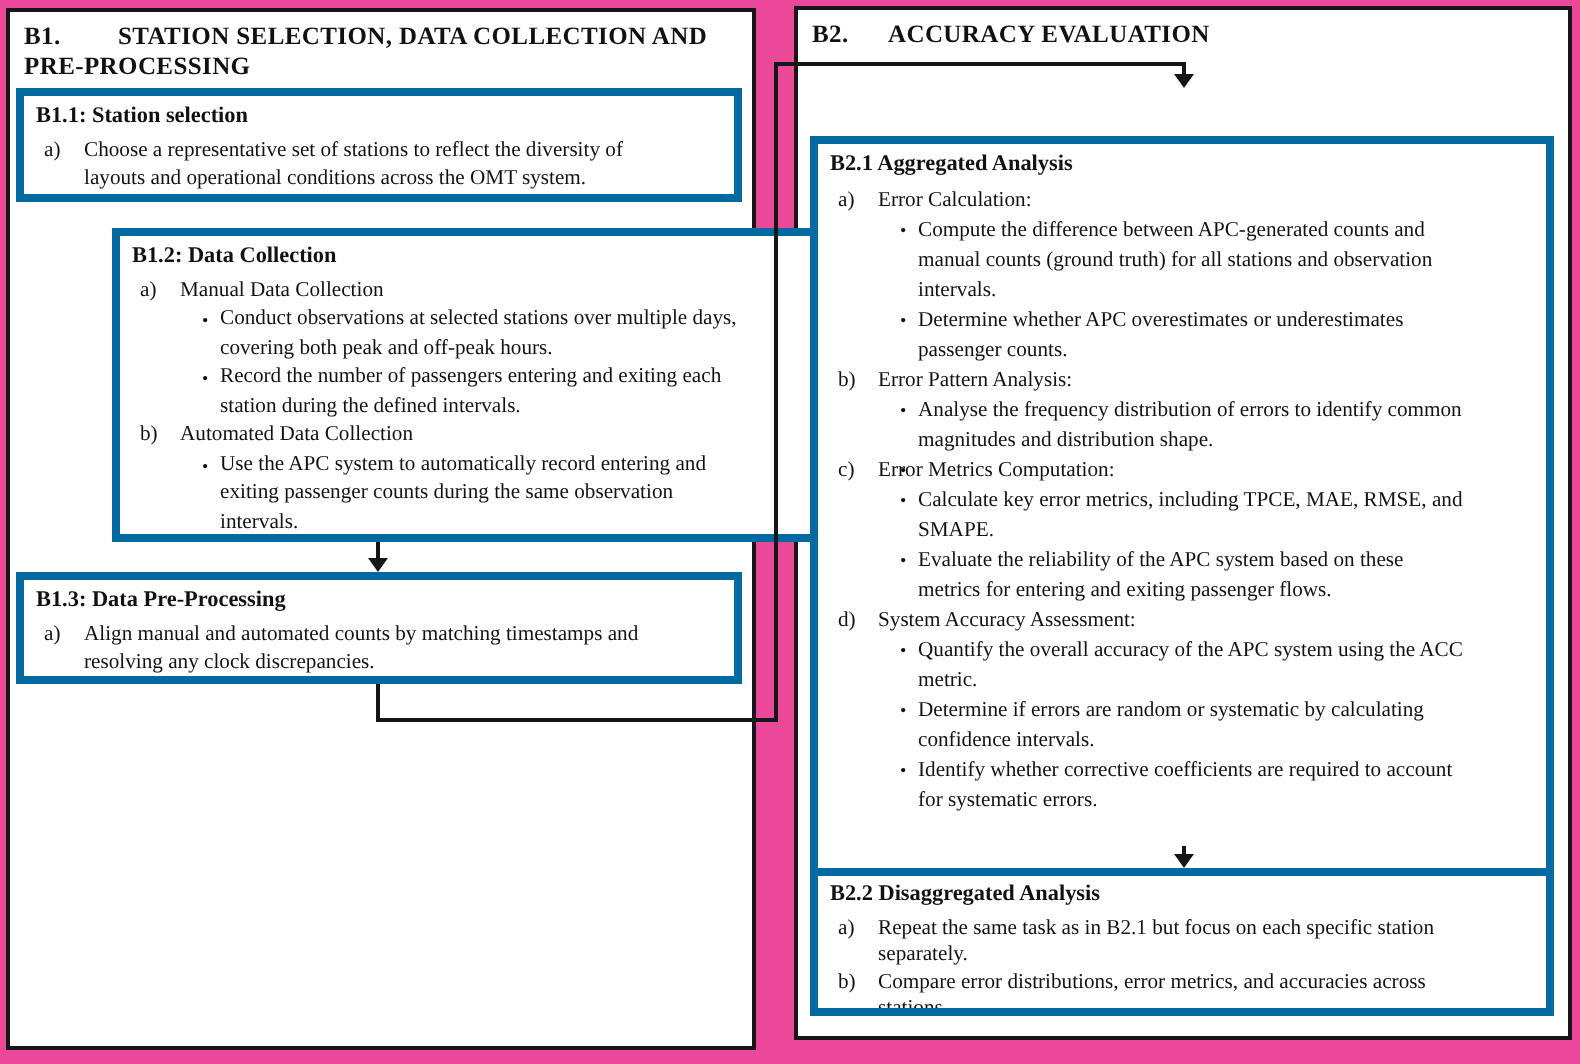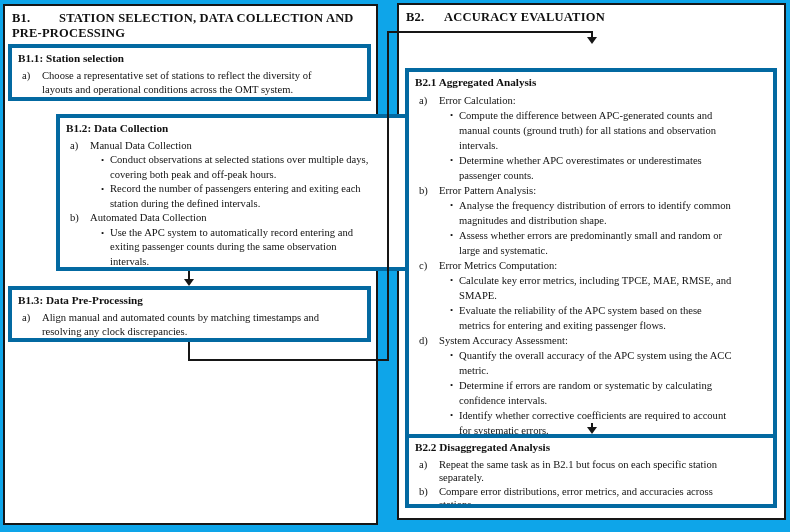--- a/index.html
+++ b/index.html
@@ -1,21 +1,21 @@
 <!DOCTYPE html>
 <html><head>
 <meta charset="utf-8">
 <style>
   * { box-sizing: border-box; margin: 0; padding: 0; }
   html, body { background: #ffffff; }
   .canvas {
     position: relative;
     width: 790px;
     height: 532px;
-    background: #0ea5e9;
+    background: #ec4899;
     font-family: "Liberation Serif", "DejaVu Serif", serif;
     color: #111111;
     overflow: hidden;
   }
   .panel {
     position: absolute;
     border: 2px solid #161616;
     background: #ffffff;
   }
   #b1-panel { left: 3px;   top: 4px; width: 375px; height: 521px; }
@@ -109,22 +109,21 @@
     <div class="sub-title">B2.1 Aggregated Analysis</div>
     <div class="li"><span class="li-m">a)</span><span class="li-t">Error Calculation:</span></div>
     <div class="bl"><span class="bl-m">•</span><span class="bl-t">Compute the difference between APC-generated counts and
 manual counts (ground truth) for all stations and observation
 intervals.</span></div>
     <div class="bl"><span class="bl-m">•</span><span class="bl-t">Determine whether APC overestimates or underestimates
 passenger counts.</span></div>
     <div class="li"><span class="li-m">b)</span><span class="li-t">Error Pattern Analysis:</span></div>
     <div class="bl"><span class="bl-m">•</span><span class="bl-t">Analyse the frequency distribution of errors to identify common
 magnitudes and distribution shape.</span></div>
-    <div class="bl"><span class="bl-m">•</span><span class="bl-t">Assess whether errors are predominantly small and random or
-large and systematic.</span></div>
+    <div class="bl"><span class="bl-m">•</span></div>
     <div class="li"><span class="li-m">c)</span><span class="li-t">Error Metrics Computation:</span></div>
     <div class="bl"><span class="bl-m">•</span><span class="bl-t">Calculate key error metrics, including TPCE, MAE, RMSE, and
 SMAPE.</span></div>
     <div class="bl"><span class="bl-m">•</span><span class="bl-t">Evaluate the reliability of the APC system based on these
 metrics for entering and exiting passenger flows.</span></div>
     <div class="li"><span class="li-m">d)</span><span class="li-t">System Accuracy Assessment:</span></div>
     <div class="bl"><span class="bl-m">•</span><span class="bl-t">Quantify the overall accuracy of the APC system using the ACC
 metric.</span></div>
     <div class="bl"><span class="bl-m">•</span><span class="bl-t">Determine if errors are random or systematic by calculating
 confidence intervals.</span></div>

